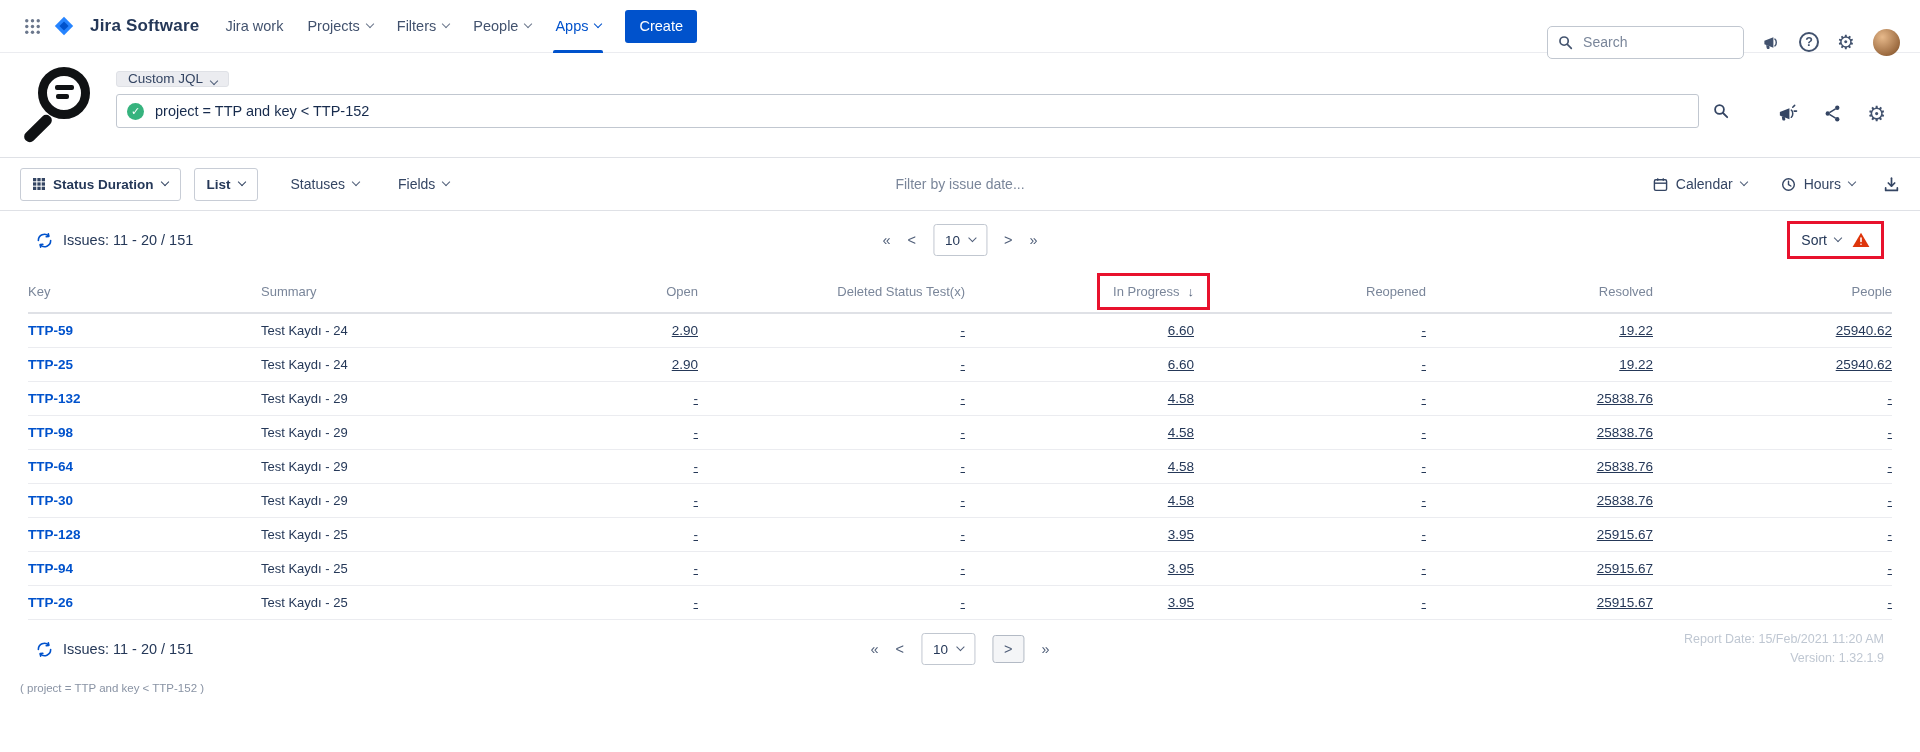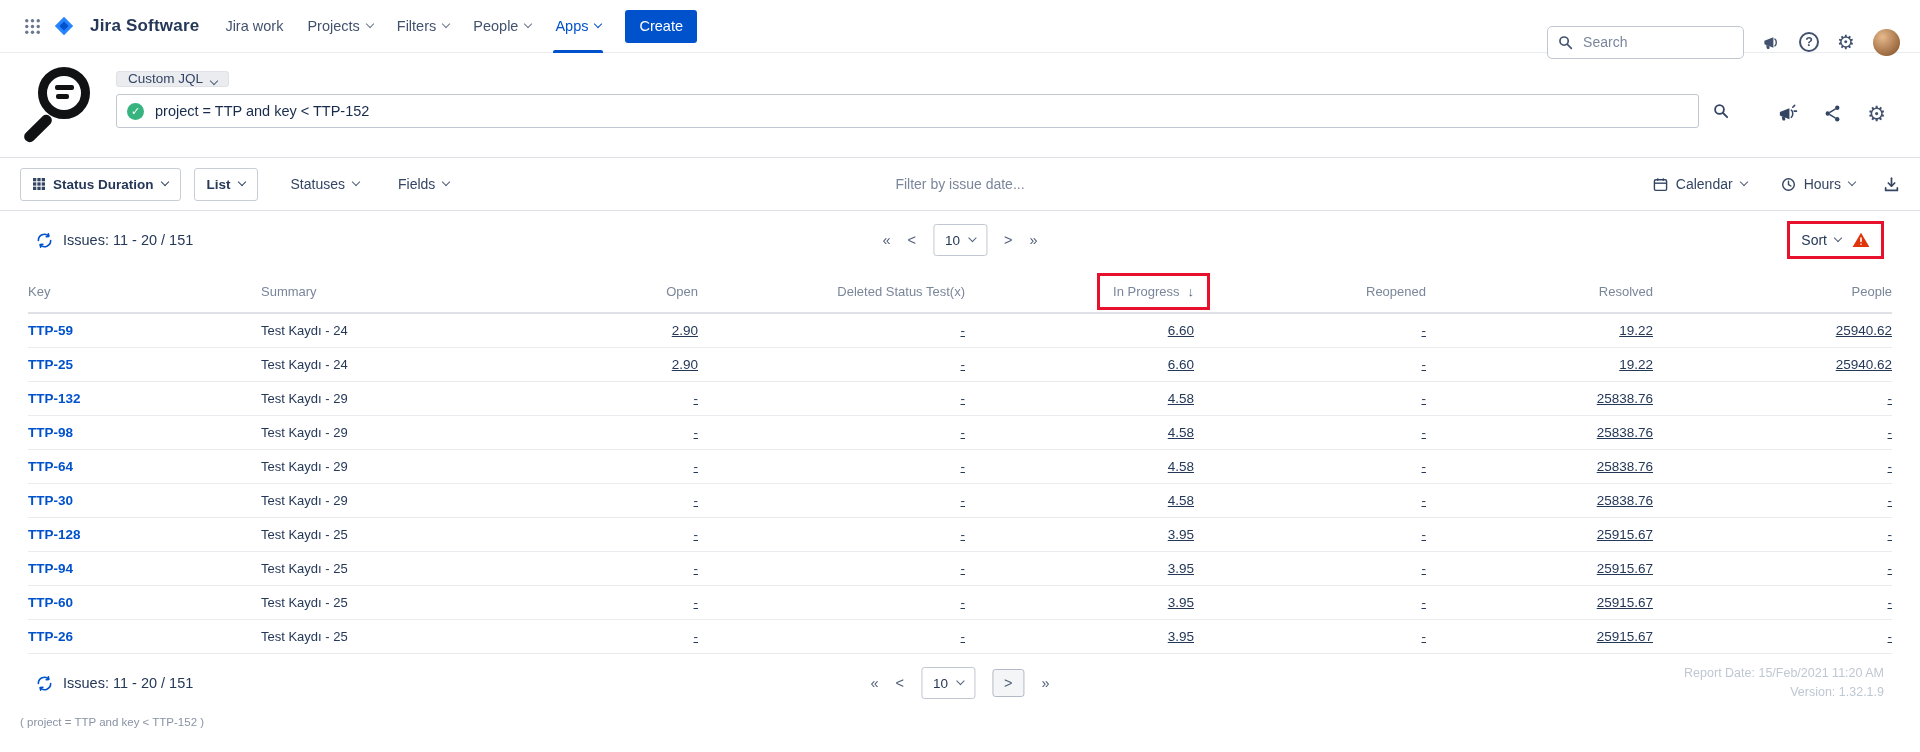--- a/index.html
+++ b/index.html
@@ -446,30 +446,20 @@
         <td class="key"><a class="issue-link" href="#">TTP-94</a></td>
         <td class="summary">Test Kaydı - 25</td>
         <td class="num">-</td>
         <td class="num">-</td>
         <td class="num">3.95</td>
         <td class="num">-</td>
         <td class="num">25915.67</td>
         <td class="num">-</td>
       </tr>
       <tr>
-        <td class="key"><a class="issue-link" href="#">TTP-60</a></td>
-        <td class="summary">Test Kaydı - 25</td>
-        <td class="num">-</td>
-        <td class="num">-</td>
-        <td class="num">3.95</td>
-        <td class="num">-</td>
-        <td class="num">25915.67</td>
-        <td class="num">-</td>
-      </tr>
-      <tr>
         <td class="key"><a class="issue-link" href="#">TTP-26</a></td>
         <td class="summary">Test Kaydı - 25</td>
         <td class="num">-</td>
         <td class="num">-</td>
         <td class="num">3.95</td>
         <td class="num">-</td>
         <td class="num">25915.67</td>
         <td class="num">-</td>
       </tr>
     </tbody>

